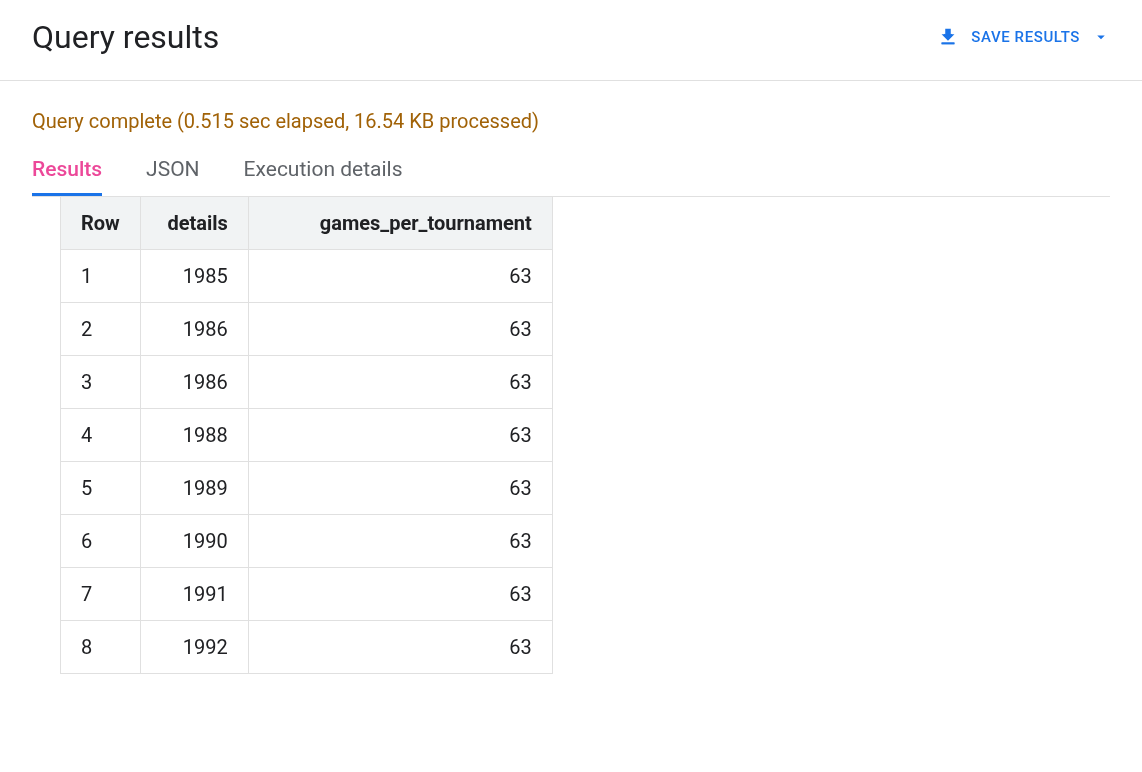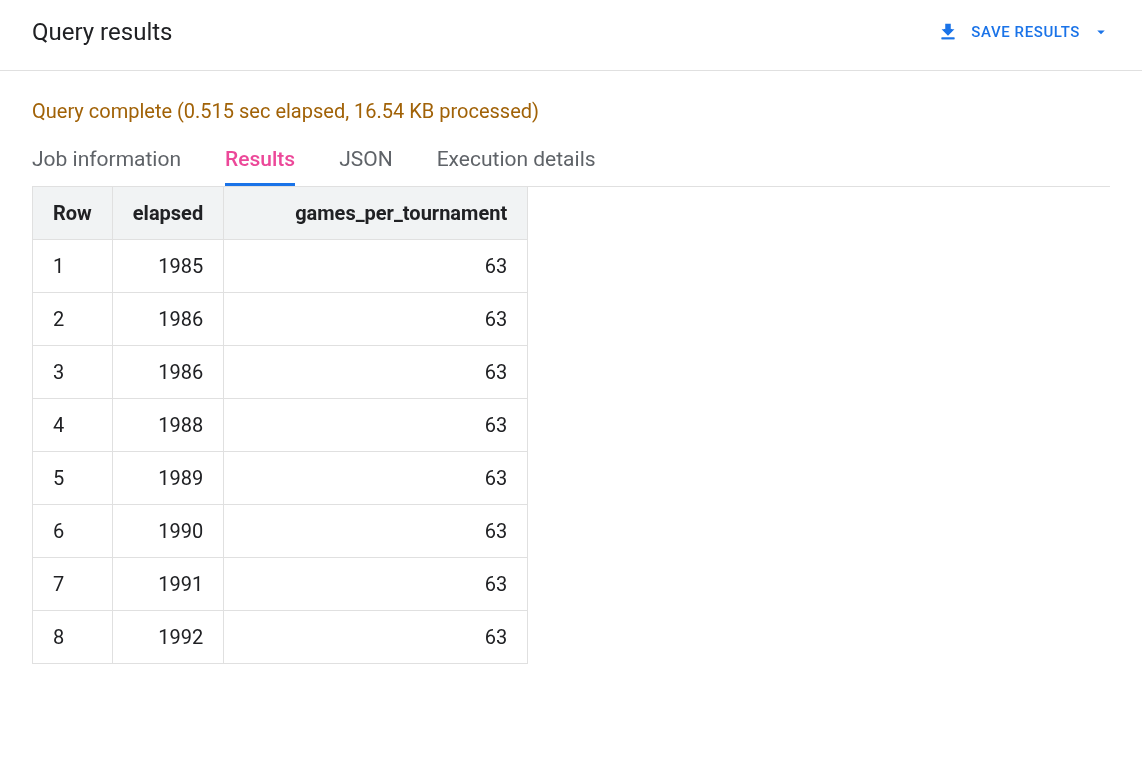--- a/index.html
+++ b/index.html
@@ -9,21 +9,21 @@
     color: #202124;
     width: 1142px;
   }
   .header {
     display: flex;
     align-items: center;
     padding: 18px 32px 24px 32px;
     border-bottom: 1px solid #e0e0e0;
   }
   .title {
-    font-size: 24px;
+    font-size: 32px;
     font-weight: 400;
     color: #202124;
     flex: 0 0 auto;
     margin-right: auto;
   }
   .action-btn {
     display: inline-flex;
     align-items: center;
     color: #1a73e8;
     font-size: 15px;
@@ -52,21 +52,21 @@
     padding: 0 0 12px 0;
     cursor: pointer;
     border-bottom: 3px solid transparent;
     font-weight: 400;
   }
   .tab.active {
     color: #ec4899;
     font-weight: 500;
     border-bottom: 3px solid #1a73e8;
   }
-  .table-wrap { margin-top: 0; }
+  .table-wrap { margin-top: 0; margin-left: 28px; }
   table {
     border-collapse: collapse;
     font-size: 20px;
     color: #202124;
   }
   thead th {
     background: #f1f3f4;
     font-weight: 700;
     text-align: left;
     padding: 14px 20px;
@@ -106,32 +106,31 @@
         </svg>
     </span>
   </div>
 
 </div>
 
 <div class="content">
   <div class="status">Query complete (0.515 sec elapsed, 16.54 KB processed)</div>
 
   <div class="tabs">
-    <div class="tab">Job information</div>
     <div class="tab active">Results</div>
     <div class="tab">JSON</div>
     <div class="tab">Execution details</div>
   </div>
 
   <div class="table-wrap">
     <table>
       <thead>
         <tr>
           <th>Row</th>
-          <th class="num">elapsed</th>
+          <th class="num">details</th>
           <th class="num">games_per_tournament</th>
         </tr>
       </thead>
       <tbody id="tbody">
           <tr>
             <td class="rownum">1</td>
             <td class="num">1985</td>
             <td class="num">63</td>
           </tr>
           <tr>

